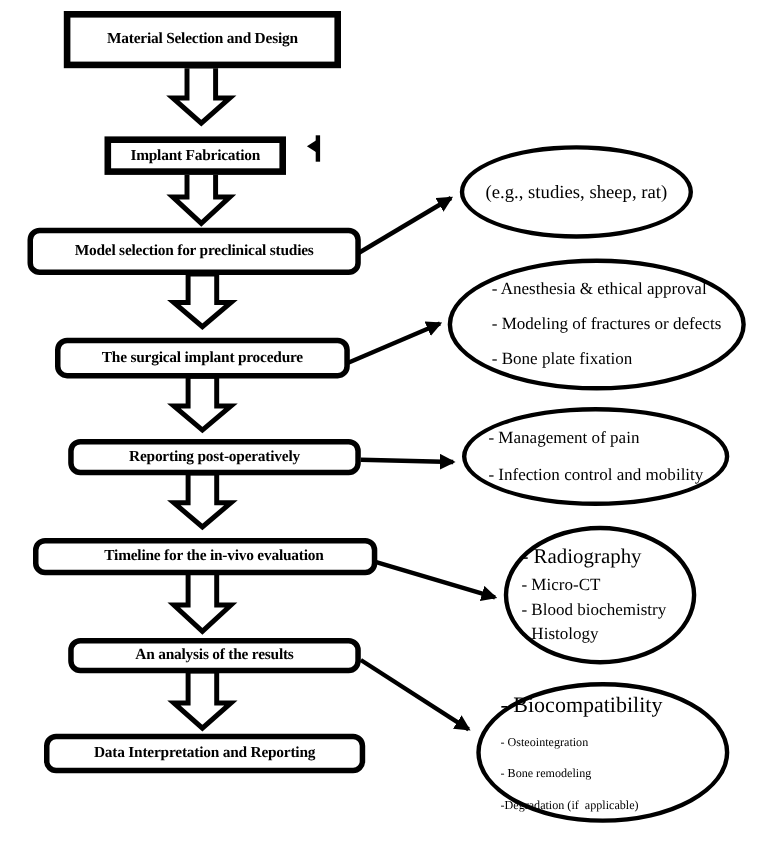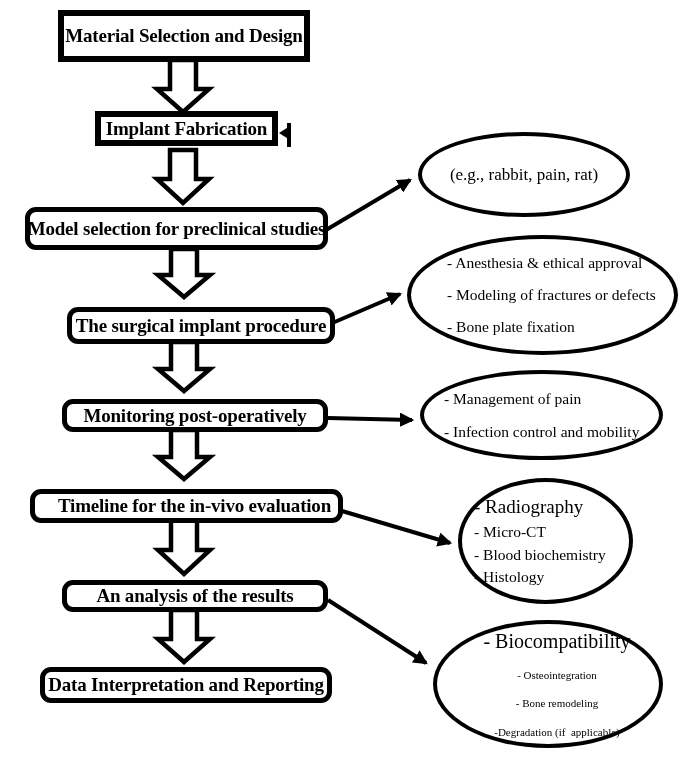--- a/index.html
+++ b/index.html
@@ -8,41 +8,41 @@
     position:relative; width:694px; height:771px;
     background:var(--bg); overflow:hidden;
     font-family:"Liberation Serif", serif; color:var(--ink);
   }
   svg.arrows { position:absolute; left:0; top:0; color:var(--ink); }
 
   .fbox {
     position:absolute; box-sizing:border-box;
     background:var(--bg); border:5px solid var(--ink);
     display:flex; align-items:center; justify-content:center;
-    font-weight:bold; font-size:19px; letter-spacing:-0.2px;
+    font-weight:bold; font-size:14px; letter-spacing:-0.2px;
     white-space:nowrap; text-align:center; z-index:2;
   }
   .fbox.sq { border-width:6px; }
   .fbox.rd { border-radius:11px; border-width:5px; }
 
   .note {
     position:absolute; box-sizing:border-box;
     background:var(--bg); border:4px solid var(--ink); border-radius:50%;
     display:flex; flex-direction:column; justify-content:center;
     z-index:2;
   }
   .note .eline { font-size:15.5px; line-height:1.15; white-space:pre; }
   .note .eline.big { font-size:19px; }
 
   .n1 { align-items:center; font-size:17px; }
   .n1 .eline { font-size:17px; }
   .n2 { padding-left:36px; gap:14px; }
   .n3 { padding-left:20px; gap:15px; }
   .n4 { padding-left:12px; gap:5px; }
-  .n5 { padding-left:18px; gap:16px;text-align:center; }
+  .n5 { padding-left:18px; gap:16px; }
   .n5 .eline { font-size:11px; }
   .n5 .eline.big { font-size:20px; }
 </style>
 </head>
 <body>
 
 <div class="canvas">
 
   <svg class="arrows" width="694" height="771" viewBox="0 0 694 771">
     <defs>
@@ -72,50 +72,50 @@
     <g>
       <line x1="289" y1="123" x2="289" y2="147" stroke="currentColor" stroke-width="4"></line>
       <polygon points="279,133 290,126 290,140" fill="currentColor"></polygon>
     </g>
   </svg>
 
   <div class="fbox sq" style="left:58px; top:10px; width:252px; height:52px;">
     <span>Material Selection and Design</span>
   </div>
 
-  <div class="fbox sq" style="left:95px; top:111px; width:183px; height:35px;">
+  <div class="fbox sq" style="left:95px; top:124px; width:165px; height:35px;">
     <span>Implant Fabrication</span>
   </div>
 
   <div class="fbox rd" style="left:25px; top:207px; width:303px; height:43px;">
     <span>Model selection for preclinical studies</span>
   </div>
 
-  <div class="fbox rd" style="left:50px; top:307px; width:268px; height:37px;margin-left:17px;">
+  <div class="fbox rd" style="left:50px; top:307px; width:268px; height:37px;">
     <span>The surgical implant procedure</span>
   </div>
 
   <div class="fbox rd" style="left:62px; top:399px; width:266px; height:33px;">
-    <span>Monitoring post-operatively</span>
+    <span>Reporting post-operatively</span>
   </div>
 
   <div class="fbox rd" style="left:30px; top:489px; width:313px; height:34px;padding-left:16px;">
     <span>Timeline for the in-vivo evaluation</span>
   </div>
 
   <div class="fbox rd" style="left:62px; top:580px; width:266px; height:32px;">
     <span>An analysis of the results</span>
   </div>
 
   <div class="fbox rd" style="left:40px; top:667px; width:292px; height:36px;">
     <span>Data Interpretation and Reporting</span>
   </div>
 
   <div class="note n1" style="left:418px; top:132px; width:212px; height:85px;">
-    <div class="eline">(e.g., rabbit, pain, rat)</div>
+    <div class="eline">(e.g., studies, sheep, rat)</div>
   </div>
 
   <div class="note n2" style="left:407px; top:235px; width:271px; height:120px;">
     <div class="eline">- Anesthesia &amp; ethical approval</div>
     <div class="eline">- Modeling of fractures or defects</div>
     <div class="eline">- Bone plate fixation</div>
   </div>
 
   <div class="note n3" style="left:420px; top:370px; width:243px; height:90px;">
     <div class="eline">- Management of pain</div>

